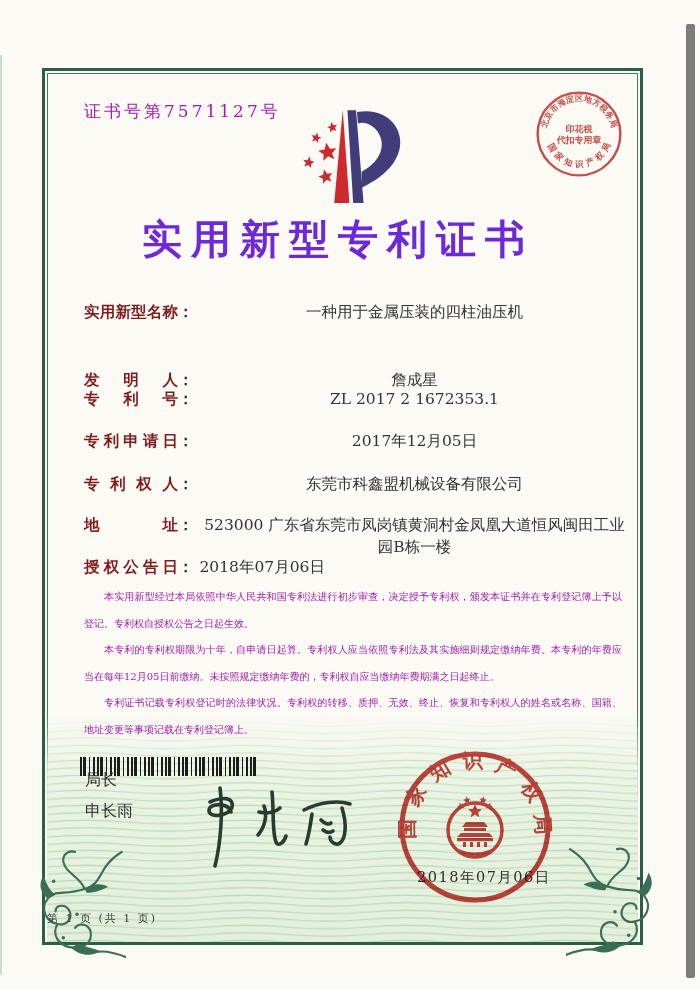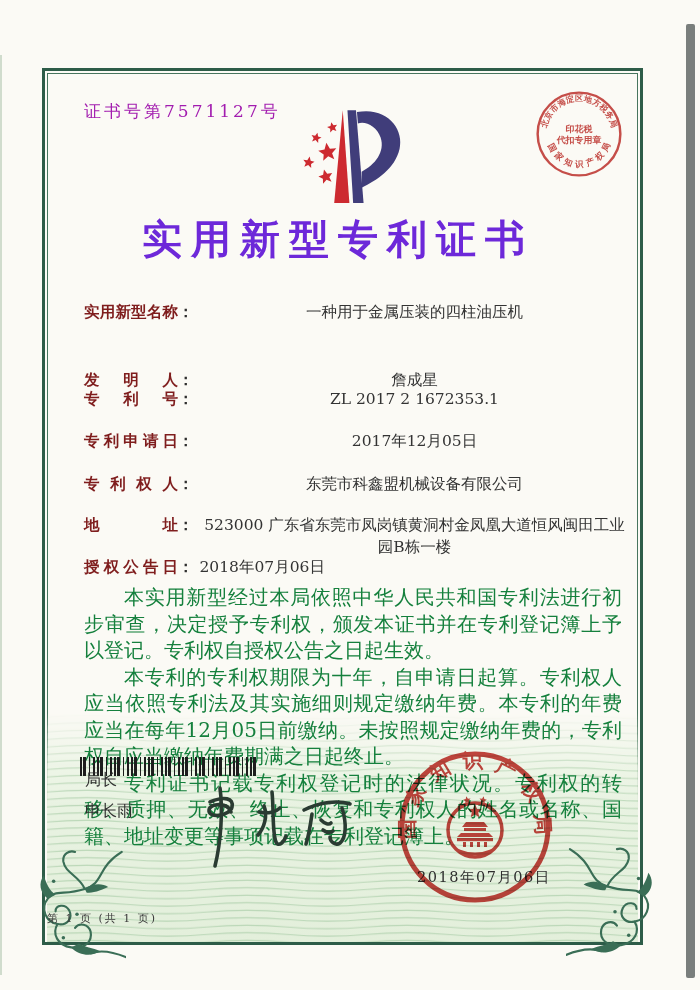--- a/index.html
+++ b/index.html
@@ -31,21 +31,21 @@
   .logo{position:absolute;left:285px;top:100px;width:142px;height:114px;z-index:3;}
   .logo svg{display:block;width:100%;height:100%;}
   .title{position:absolute;left:0;right:24px;top:212px;text-align:center;font-size:40px;font-weight:700;letter-spacing:9px;color:#6d28d9;z-index:3;}
   .frow{position:absolute;left:84px;width:552px;font-size:15.5px;line-height:22px;z-index:3;}
   .flabel{display:inline-block;width:94px;text-align:justify;text-align-last:justify;font-weight:700;color:#7f1d1d;vertical-align:top;}
   .fcolon{font-weight:600;margin-right:6px;}
   .fvalue{display:inline-block;width:430px;vertical-align:top;color:#333;text-align:center;}
   .fvalue.short{width:auto;}
   .pair2{position:absolute;left:279px;top:0;white-space:nowrap;}
 
-  .paras{position:absolute;left:84px;top:584px;width:538px;z-index:3;font-size:20px;line-height:26.5px;text-align:justify;color:#15803d;}
+  .paras{position:absolute;left:84px;top:584px;width:538px;z-index:3;font-size:10px;line-height:26.5px;text-align:justify;color:#a21caf;}
   .paras p{margin:0;text-indent:2em;}
 
   .barcode{
     position:absolute;left:80px;top:757px;width:178px;height:19px;z-index:3;
     background:repeating-linear-gradient(90deg,
       #1d1d1d 0 2px,transparent 2px 3px,
       #1d1d1d 3px 6px,transparent 6px 9px,
       #1d1d1d 9px 10px,transparent 10px 13px,
       #1d1d1d 13px 15px,transparent 15px 17px);
   }

